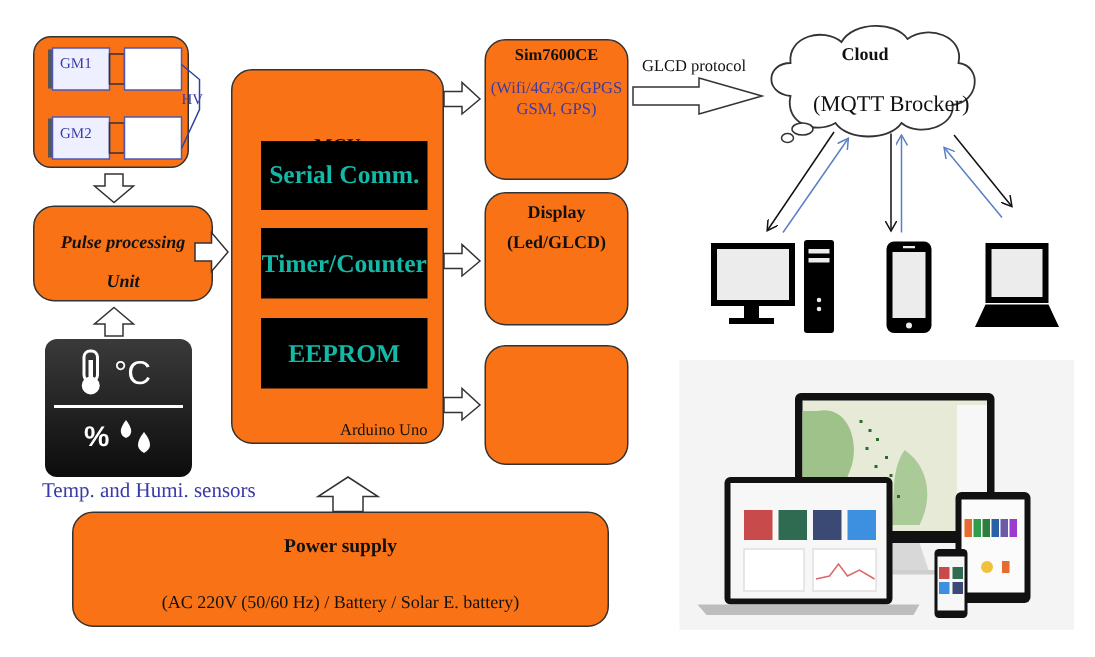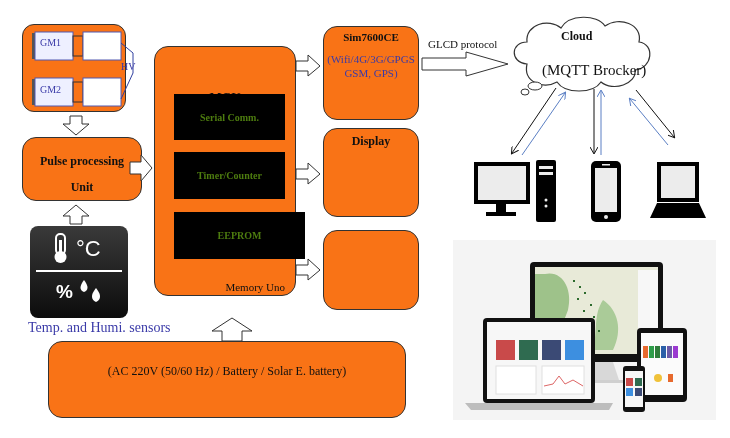--- a/index.html
+++ b/index.html
@@ -1,21 +1,21 @@
 <!DOCTYPE html>
 <html><head>
 <meta charset="utf-8">
 <style>
   html, body { margin:0; padding:0; background:#ffffff; }
   body { width:730px; height:438px; position:relative; overflow:hidden;
          font-family:"Liberation Serif", serif; color:#111; }
   .box { position:absolute; border:1.3px solid #333; border-radius:14px; background:#f97316; box-sizing:border-box; }
   .abs { position:absolute; }
   .bold { font-weight:bold; }
-  .blk { position:absolute; background:#000; color:#4d7c0f; font-weight:bold; font-size:10px;
+  .blk { position:absolute; background:#000; color:#14b8a6; font-weight:bold; font-size:17px;
          display:flex; align-items:center; justify-content:center; }
   .center { text-align:center; }
   svg { position:absolute; overflow:visible; }
   .blue { color:#3a3aa8; }
 </style>
 </head>
 <body>
 
 <div class="box" style="left:22px;top:24px;width:104px;height:88px;border-radius:12px;">
   <svg width="104" height="88">
@@ -31,21 +31,21 @@
   </svg>
   <span class="abs blue" style="left:17px;top:12px;font-size:10px;">GM1</span>
   <span class="abs blue" style="left:17px;top:59px;font-size:10px;">GM2</span>
   <span class="abs blue" style="left:98px;top:36px;font-size:10px;">HV</span>
 </div>
 
 <svg style="left:62px;top:116px;" width="28" height="20">
   <polygon points="8,0 20,0 20,8 27,8 14,19 1,8 8,8" fill="#fff" stroke="#333"></polygon>
 </svg>
 
-<div class="box center bold" style="left:22px;top:137px;width:120px;height:64px;font-size:12px;padding-top:10px;line-height:26px;">
+<div class="box center bold" style="left:22px;top:137px;width:120px;height:64px;font-size:12px;padding-top:10px;line-height:26px;font-style:italic;">
   <div>Pulse processing</div>
   <div>Unit</div>
 </div>
 
 <svg style="left:62px;top:205px;" width="28" height="20">
   <polygon points="14,0 27,11 20,11 20,19 8,19 8,11 1,11" fill="#fff" stroke="#333"></polygon>
 </svg>
 
 <div class="abs" style="left:30px;top:226px;width:98px;height:92px;border-radius:8px;background:linear-gradient(#3a3a3a,#0c0c0c);">
   <svg width="98" height="92">
@@ -60,25 +60,25 @@
   <span class="abs" style="left:26px;top:55px;color:#fff;font-family:'Liberation Sans',sans-serif;font-size:19px;font-weight:bold;">%</span>
 </div>
 <span class="abs blue" style="left:28px;top:320px;font-size:14px;">Temp. and Humi. sensors</span>
 
 <svg style="left:130px;top:154px;" width="24" height="28">
   <polygon points="0,8 11,8 11,1 22,14 11,27 11,20 0,20" fill="#fff" stroke="#333"></polygon>
 </svg>
 
 <div class="box" style="left:154px;top:46px;width:142px;height:250px;">
   <div class="abs center bold" style="left:0;right:0;top:10px;font-size:13px;margin-top:32px;">MCU</div>
-  <div class="abs" style="right:10px;bottom:2px;font-size:11px;">Memory Uno</div>
+  <div class="abs" style="right:10px;bottom:2px;font-size:11px;">Arduino Uno</div>
 </div>
 <div class="blk" style="left:174px;top:94px;width:111px;height:46px;">Serial Comm.</div>
 <div class="blk" style="left:174px;top:152px;width:111px;height:47px;">Timer/Counter</div>
-<div class="blk" style="left:174px;top:212px;width:131px;height:47px;text-align:right;">EEPROM</div>
+<div class="blk" style="left:174px;top:212px;width:111px;height:47px;text-align:right;">EEPROM</div>
 
 <svg style="left:296px;top:55px;" width="26" height="22">
   <polygon points="0,6 12,6 12,0 24,11 12,21 12,16 0,16" fill="#fff" stroke="#333"></polygon>
 </svg>
 <svg style="left:296px;top:163px;" width="26" height="22">
   <polygon points="0,6 12,6 12,0 24,11 12,21 12,16 0,16" fill="#fff" stroke="#333"></polygon>
 </svg>
 <svg style="left:296px;top:259px;" width="26" height="22">
   <polygon points="0,6 12,6 12,0 24,11 12,21 12,16 0,16" fill="#fff" stroke="#333"></polygon>
 </svg>
@@ -190,24 +190,26 @@
     <rect x="172" y="131" width="18" height="36" fill="#f7f7f7"></rect>
     <rect x="173" y="138" width="7" height="8" fill="#c94a4a"></rect>
     <rect x="182" y="138" width="7" height="8" fill="#2f6b50"></rect>
     <rect x="173" y="148" width="7" height="8" fill="#3d8fe0"></rect>
     <rect x="182" y="148" width="7" height="8" fill="#3b4a75"></rect>
   </svg>
 </div>
 
 <div class="box center bold" style="left:323px;top:128px;width:96px;height:89px;font-size:12px;padding-top:2px;line-height:20px;">
   <div>Display</div>
+  <div>(Led/GLCD)</div>
 </div>
 
 <div class="box center bold" style="left:323px;top:230px;width:96px;height:80px;font-size:12px;padding-top:14px;line-height:20px;">
 </div>
 
 <svg style="left:212px;top:318px;" width="42" height="24">
   <polygon points="20,0 40,13 30,13 30,23 10,23 10,13 0,13" fill="#fff" stroke="#333"></polygon>
 </svg>
 
 <div class="box center" style="left:48px;top:341px;width:358px;height:77px;">
+  <div class="bold" style="font-size:13px;margin-top:14px;">Power supply</div>
   <div style="font-size:12px;margin-top:22px;">(AC 220V (50/60 Hz) / Battery / Solar E. battery)</div>
 </div>
 
 </body></html>

